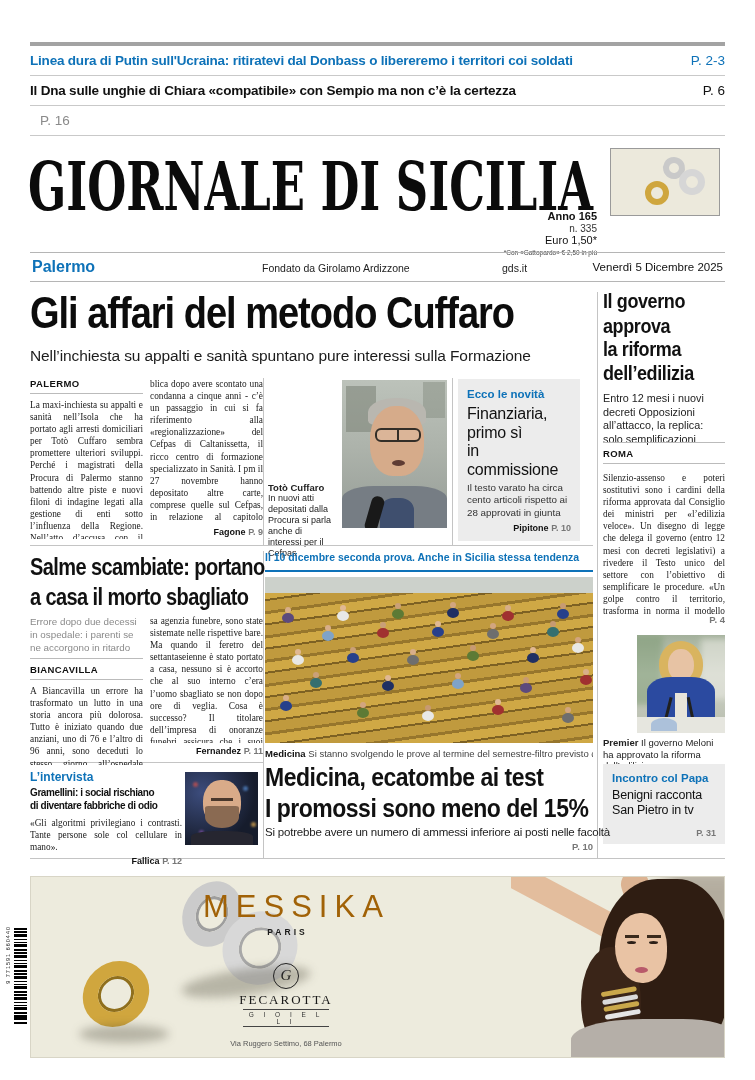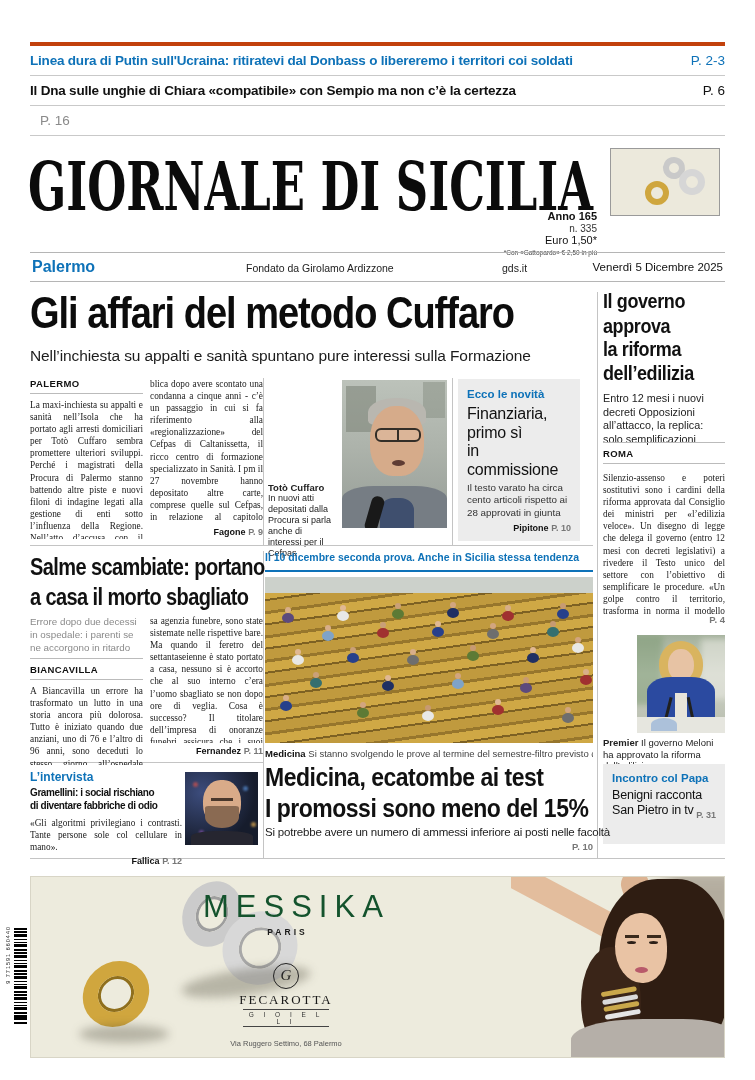--- a/index.html
+++ b/index.html
@@ -5,21 +5,21 @@
   * { margin:0; padding:0; box-sizing:border-box; }
   html,body { background:#e9e9e9; }
   .page {
     position:relative; width:755px; height:1080px; margin:0 auto;
     background:#ffffff; overflow:hidden;
     font-family:"Liberation Sans", sans-serif; color:#111;
   }
   .abs { position:absolute; }
 
   
-  .top-news { left:30px; top:42px; width:695px; border-top:4px solid #c2410c;text-align:center; }
+  .top-news { left:30px; top:42px; width:695px; border-top:4px solid #a3a3a3;text-align:center; }
   .top-row { display:flex; justify-content:space-between; align-items:center;
              height:30px; border-bottom:1px solid #c9c9c9; overflow:hidden; }
   .top-row .t { font-size:13.5px; font-weight:bold; letter-spacing:-0.2px; white-space:nowrap; }
   .top-row .p { font-size:13.5px; font-weight:normal; margin-left:10px; white-space:nowrap; }
   .row-blue .t, .row-blue .p { color:#0e72b8; }
   .row-black .t, .row-black .p { color:#111; }
   .row-gray .t, .row-gray .p { color:#8a8a8a; }
 
   
   .logo-svg { left:28px; top:146px; }
@@ -32,21 +32,21 @@
   .mast-info { left:430px; top:210px; width:167px; text-align:right; line-height:1.15; }
   .mi-anno { font-size:11px; font-weight:bold; }
   .mi-num  { font-size:10px; color:#333; }
   .mi-price{ font-size:11px; }
   .mi-note { font-size:6.5px; color:#444; margin-top:2px; }
 
   
   .dateline { left:30px; top:252px; width:695px; height:30px;
               border-top:1px solid #b5b5b5; border-bottom:1px solid #b5b5b5; }
   .dl-edition { position:absolute; left:2px; top:5px; font-size:16px; font-weight:bold; color:#0e72b8; }
-  .dl-founded { position:absolute; left:216px; top:9px; font-size:10.5px; color:#222; }
+  .dl-founded { position:absolute; left:232px; top:9px; font-size:10.5px; color:#222; }
   .dl-site { position:absolute; left:472px; top:9px; font-size:10.5px; color:#222; }
   .dl-date { position:absolute; right:2px; top:8px; font-size:11.5px; color:#111; }
 
   
   .lead-hl { left:30px; top:288px; width:565px; font-size:38px; font-weight:800;
              letter-spacing:-1px; color:#0c0c0c; transform:scaleY(1.18); transform-origin:top left; white-space:nowrap; }
   .lead-sub { left:30px; top:347px; width:565px; font-size:15.5px; color:#1c1c1c; letter-spacing:-0.1px; white-space:nowrap; }
 
   .kicker { font-size:9.5px; font-weight:bold; letter-spacing:0.4px; color:#111; }
   .krule { border:none; border-top:1px solid #bbb; margin:4px 0 5px; }
@@ -112,21 +112,21 @@
   .ml-face { position:absolute; left:31px; top:14px; width:26px; height:32px; background:#e7c3a4; border-radius:48%; }
   .ml-body { position:absolute; left:10px; bottom:14px; width:68px; height:42px; background:#2b4aa0; border-radius:35% 35% 0 0; }
   .ml-shirt { position:absolute; left:38px; bottom:14px; width:12px; height:26px; background:#e8e4da; }
   .ml-podium { position:absolute; left:0; bottom:0; width:100%; height:16px; background:#e6e6df; }
   .ml-emblem { position:absolute; left:14px; bottom:2px; width:26px; height:13px; background:#9db8d8; border-radius:50% 50% 0 0; opacity:.8; }
   .ml-mic { position:absolute; left:30px; bottom:14px; width:2.5px; height:22px; background:#20201e; transform:rotate(14deg); }
   .ml-mic2 { position:absolute; left:52px; bottom:14px; width:2.5px; height:22px; background:#20201e; transform:rotate(-12deg); }
   .rr-caption { left:603px; top:737px; width:122px; font-size:9.5px; line-height:11.5px; color:#222; }
   .papa-box { left:603px; top:764px; width:122px; height:80px; background:#ececec; padding:8px 9px; }
   .papa-hl { font-size:12.5px; line-height:15px; font-weight:400; color:#111; margin-top:4px; letter-spacing:-0.2px; }
-  .papa-p { position:absolute; right:9px; bottom:24px; font-size:9px; font-weight:bold; color:#777; }
+  .papa-p { position:absolute; right:9px; bottom:6px; font-size:9px; font-weight:bold; color:#777; }
 
   
   .salme-hl { left:30px; top:551px; width:235px; font-size:20px; line-height:26px; font-weight:800;
               letter-spacing:-0.6px; transform:scaleY(1.18); transform-origin:top left; white-space:nowrap; }
   .salme-col1 { left:30px; top:615px; width:113px; }
   .salme-deck { font-size:9.8px; line-height:13px; color:#8a8a8a; }
   .salme-col1 .serif-body { height:80px; }
   .salme-col2 { left:150px; top:615px; width:113px; }
   .salme-col2 .serif-body { height:128px; }
 
@@ -180,21 +180,21 @@
   .ring-s1 { left:150px; top:6px; width:62px; height:62px; border:14px solid #cbcbcb;
              box-shadow:inset 0 0 0 3px #9e9e9e; transform:rotate(-18deg) skewX(-10deg); }
   .ring-s2 { left:192px; top:34px; width:74px; height:74px; border:16px solid #d8d8d8;
              box-shadow:inset 0 0 0 3px #a8a8a8; transform:rotate(8deg) skewX(-4deg); }
   .ring-g  { left:52px; top:84px; width:66px; height:66px; border:15px solid #d0a63e;
              box-shadow:inset 0 0 0 3px #8f6f1d; transform:skewX(-6deg); }
   .ring-shadow { position:absolute; background:rgba(60,55,40,.3); border-radius:50%; filter:blur(5px); }
   .rs1 { left:150px; top:92px; width:130px; height:26px; transform:rotate(-8deg); }
   .rs2 { left:48px; top:148px; width:90px; height:18px; }
   .ad-center { position:absolute; left:165px; top:12px; width:180px; text-align:center; }
-  .ad-brand { font-size:31px; letter-spacing:7px; color:#14532d; font-weight:500; padding-left:7px; }
+  .ad-brand { font-size:31px; letter-spacing:7px; color:#a16207; font-weight:500; padding-left:7px; }
   .ad-brand-sub { font-size:8.5px; letter-spacing:3px; font-weight:bold; color:#1a1a1a; margin-top:2px; padding-left:3px; }
   .fc-g { width:26px; height:26px; border:1.4px solid #222; border-radius:50%; margin:26px auto 3px;
           font-family:"Liberation Serif", serif; font-style:italic; font-size:15px; line-height:23px; color:#222; }
   .fc-name { font-family:"Liberation Serif", serif; font-size:13px; letter-spacing:2px; color:#1a1a1a; }
   .fc-sub { font-size:6.5px; letter-spacing:4px; color:#333; border-top:1px solid #444; border-bottom:1px solid #444;
             width:86px; margin:1px auto 0; padding:1px 0; }
   .fc-addr { font-size:7.5px; color:#555; margin-top:12px; }
   .model { position:absolute; left:480px; top:0; width:215px; height:182px; overflow:hidden; }
   .md-shadow { position:absolute; right:-20px; top:-10px; width:80px; height:210px; background:#4a3a2c; opacity:.35; filter:blur(10px); }
   .md-arm { position:absolute; left:-14px; top:16px; width:150px; height:26px; background:#e3bd9d; border-radius:13px; transform:rotate(28deg); }

